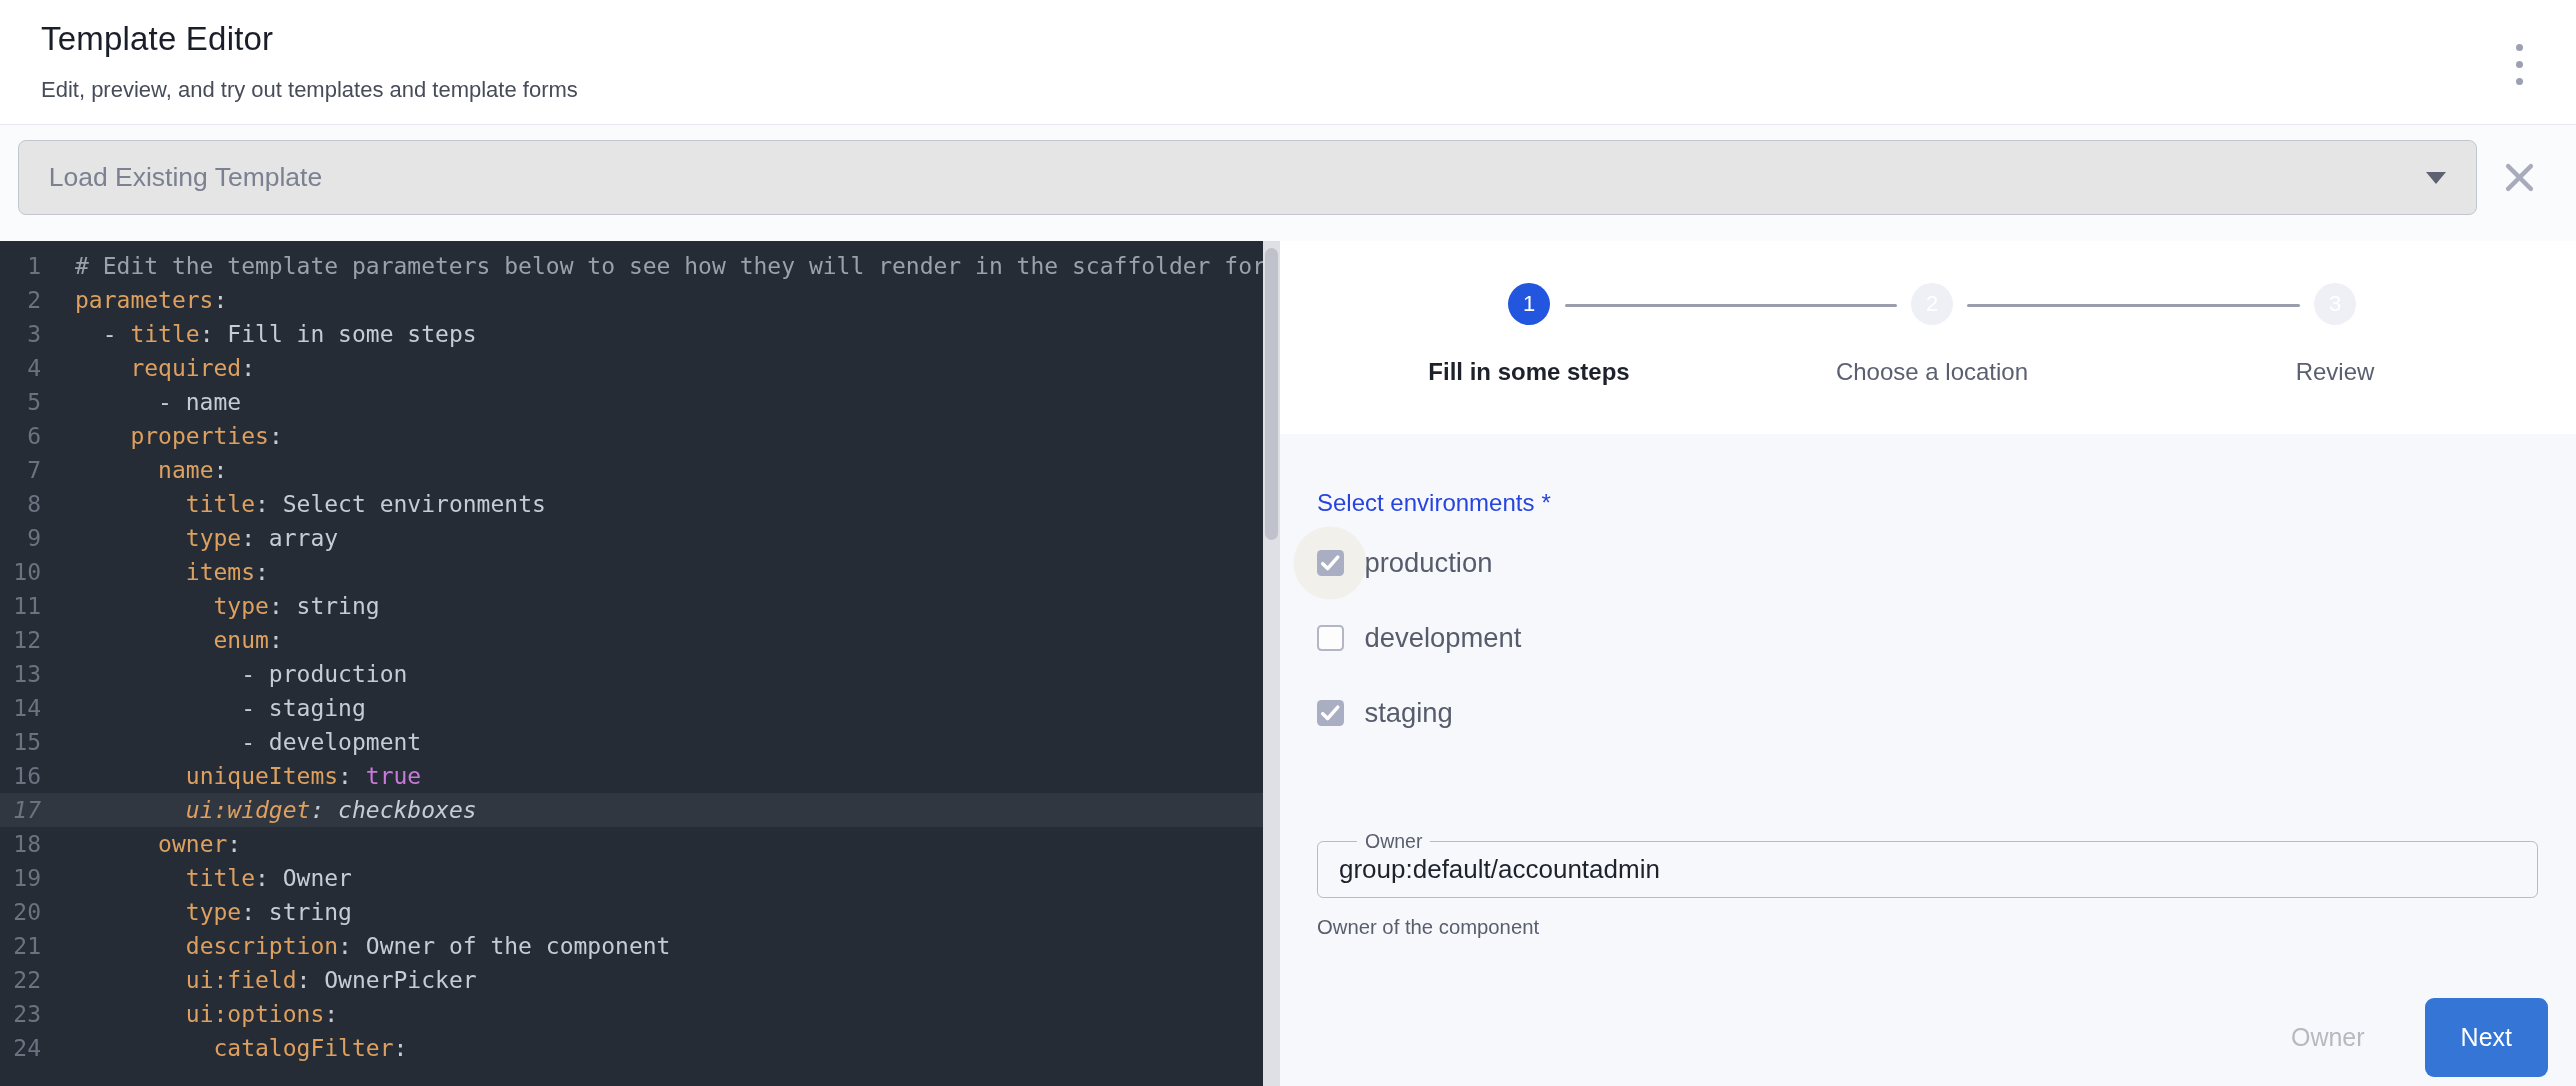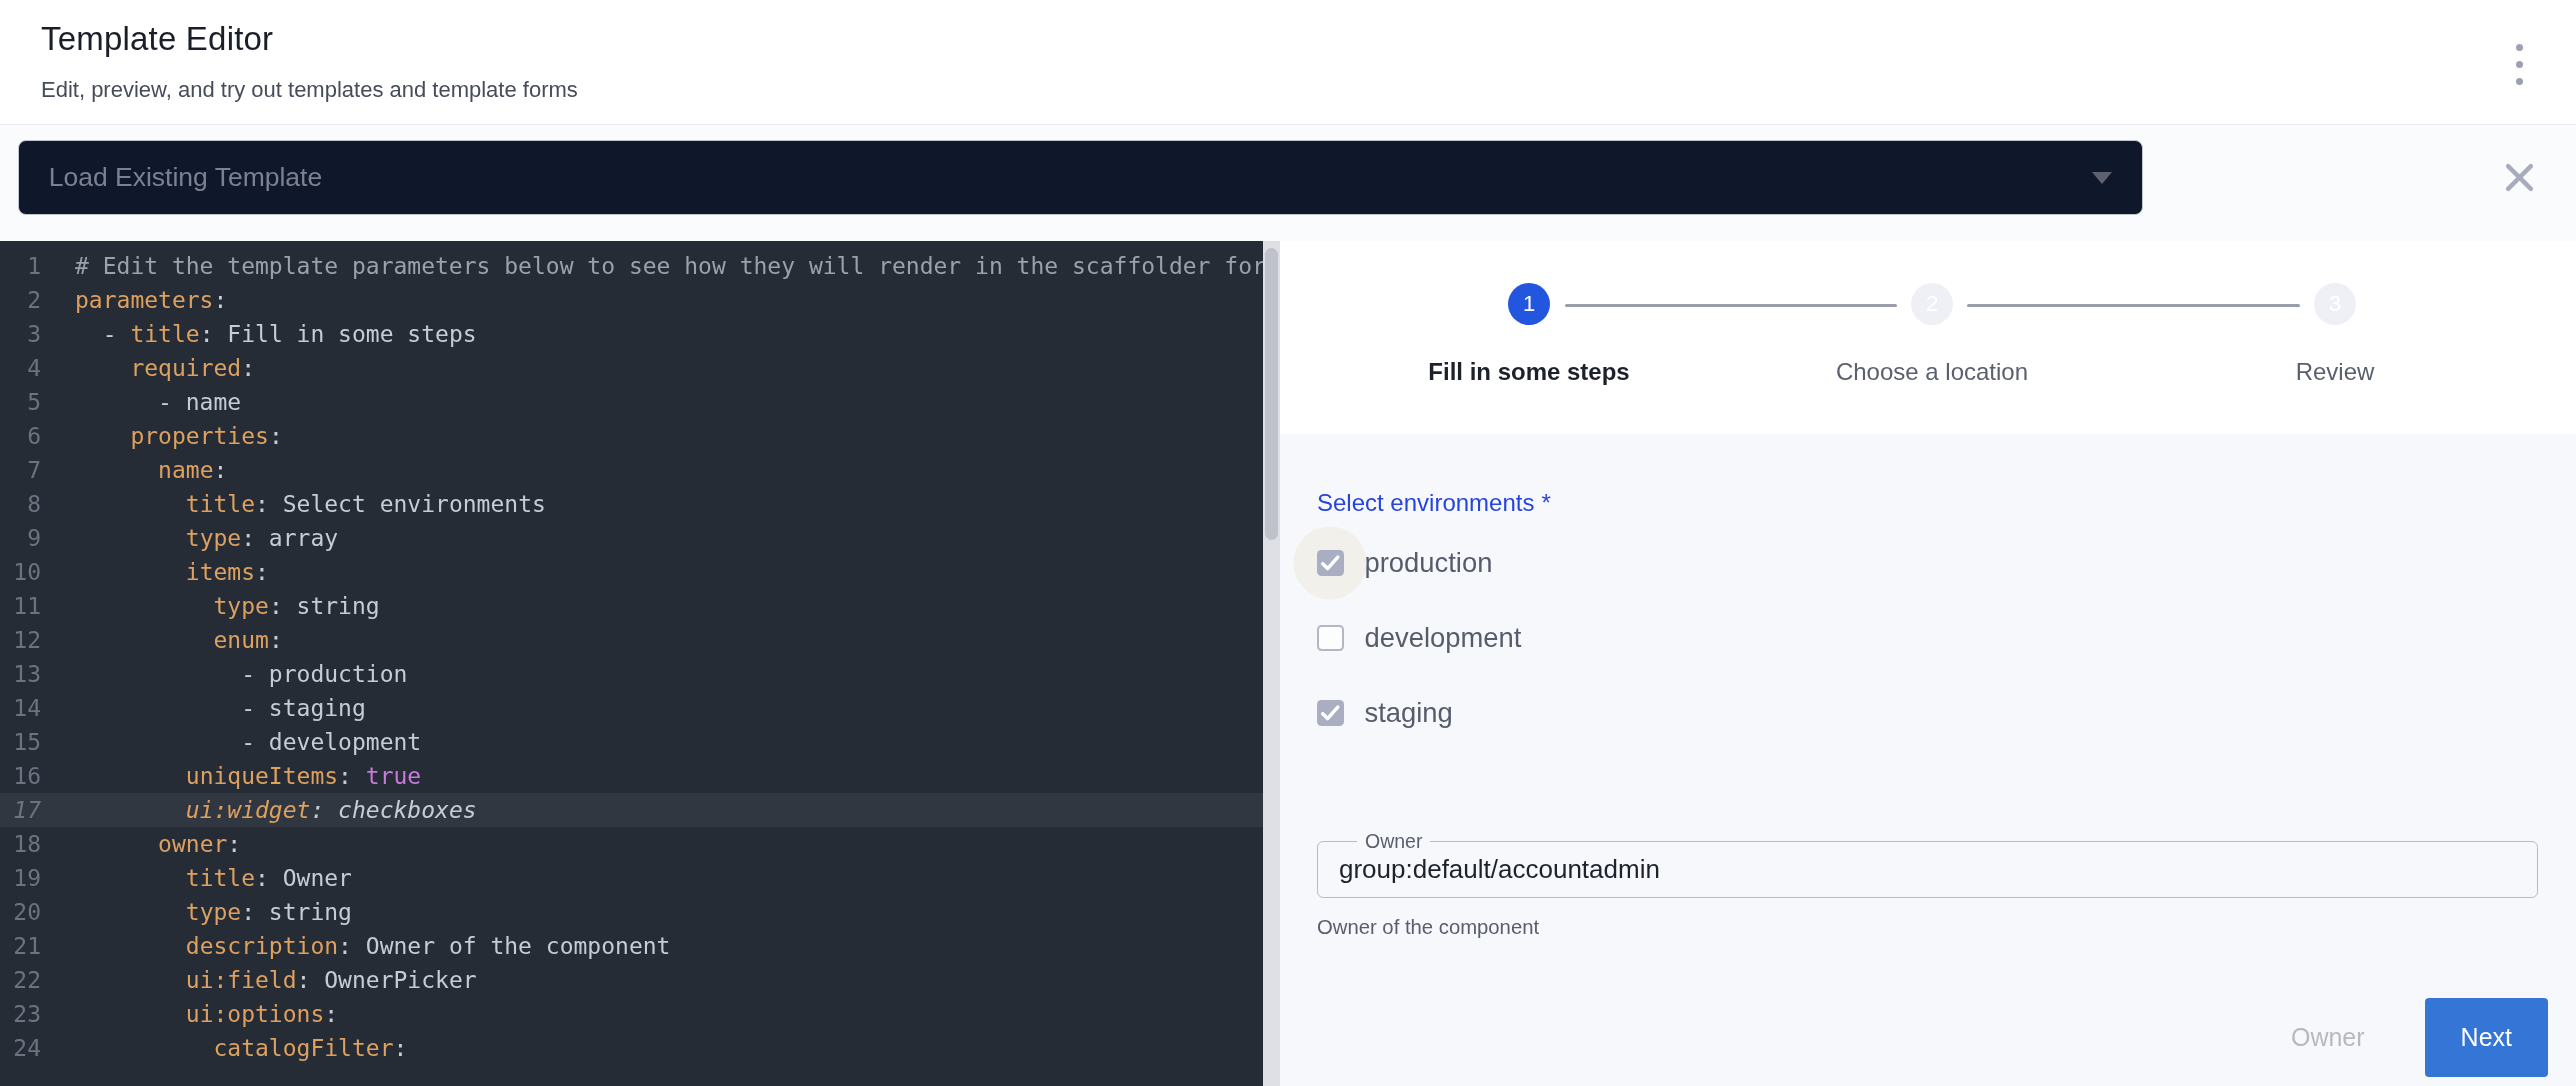--- a/index.html
+++ b/index.html
@@ -21,22 +21,22 @@
     display:flex; flex-direction:column; align-items:center; justify-content:space-between;
     cursor:pointer;
   }
   .kebab i { width:7px; height:7px; border-radius:50%; background:#9ca0b0; }
 
   
   .load-row {
     position:relative; height:116px; background:#fafbfc; padding:15px 0 0 17.7px;
   }
   .select-box {
-    position:absolute; left:17.7px; top:15px; width:2125px; height:75px;
-    background:#0f172a; border:1.8px solid #c3c6cf; border-radius:8px;
+    position:absolute; left:17.7px; top:15px; width:2459px; height:75px;
+    background:#e5e5e5; border:1.8px solid #c3c6cf; border-radius:8px;
     display:flex; align-items:center; padding:0 30px; cursor:pointer;
   }
   .select-placeholder { font-size:26.5px; color:#7b8191; flex:1; }
   .caret {
     width:0; height:0; border-left:10.6px solid transparent; border-right:10.6px solid transparent;
     border-top:12.4px solid #5d6270;
   }
   .close-btn {
     position:absolute; left:2502px; top:35px; width:35px; height:35px; cursor:pointer;
   }
@@ -115,21 +115,21 @@
   }
   .owner-helper { margin-top:17.7px; font-size:20.3px; color:#585e6d; }
 
   
   .footer { position:absolute; right:28px; bottom:9.7px; display:flex; align-items:center; }
   .back-btn {
     background:none; border:none; font-size:25px; color:#b7b9be; margin-right:46px;
     font-family:"Liberation Sans",sans-serif; cursor:default; padding:8.8px 14px;
   }
   .next-btn {
-    background:#3575d5; border:none; border-radius:4px; color:#ffffff; font-size:25px;
+    background:#3575d5; border:none; border-radius:9px; color:#ffffff; font-size:25px;
     padding:25px 36px; font-family:"Liberation Sans",sans-serif; cursor:pointer;
   }
 </style>
 </head>
 <body>
 
 <div class="page">
 
   <div class="header">
     <div class="page-title">Template Editor</div>

